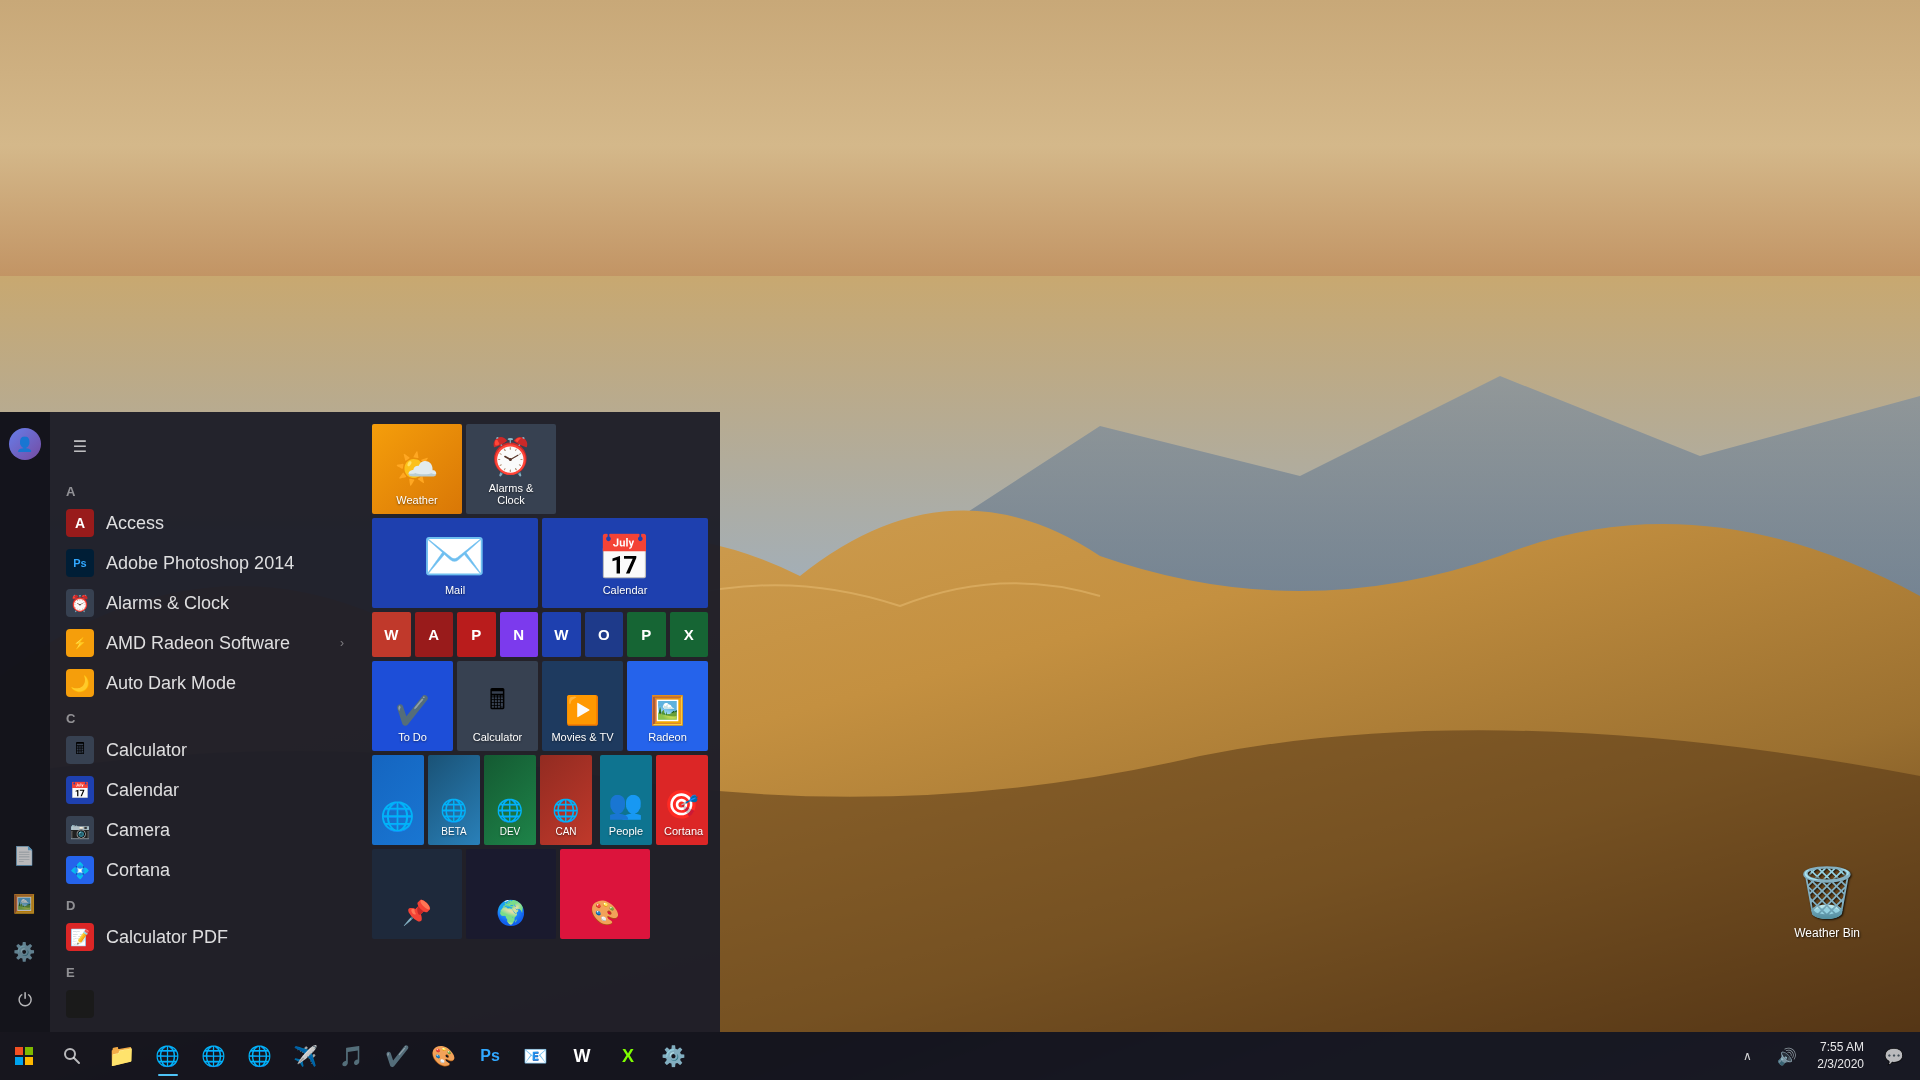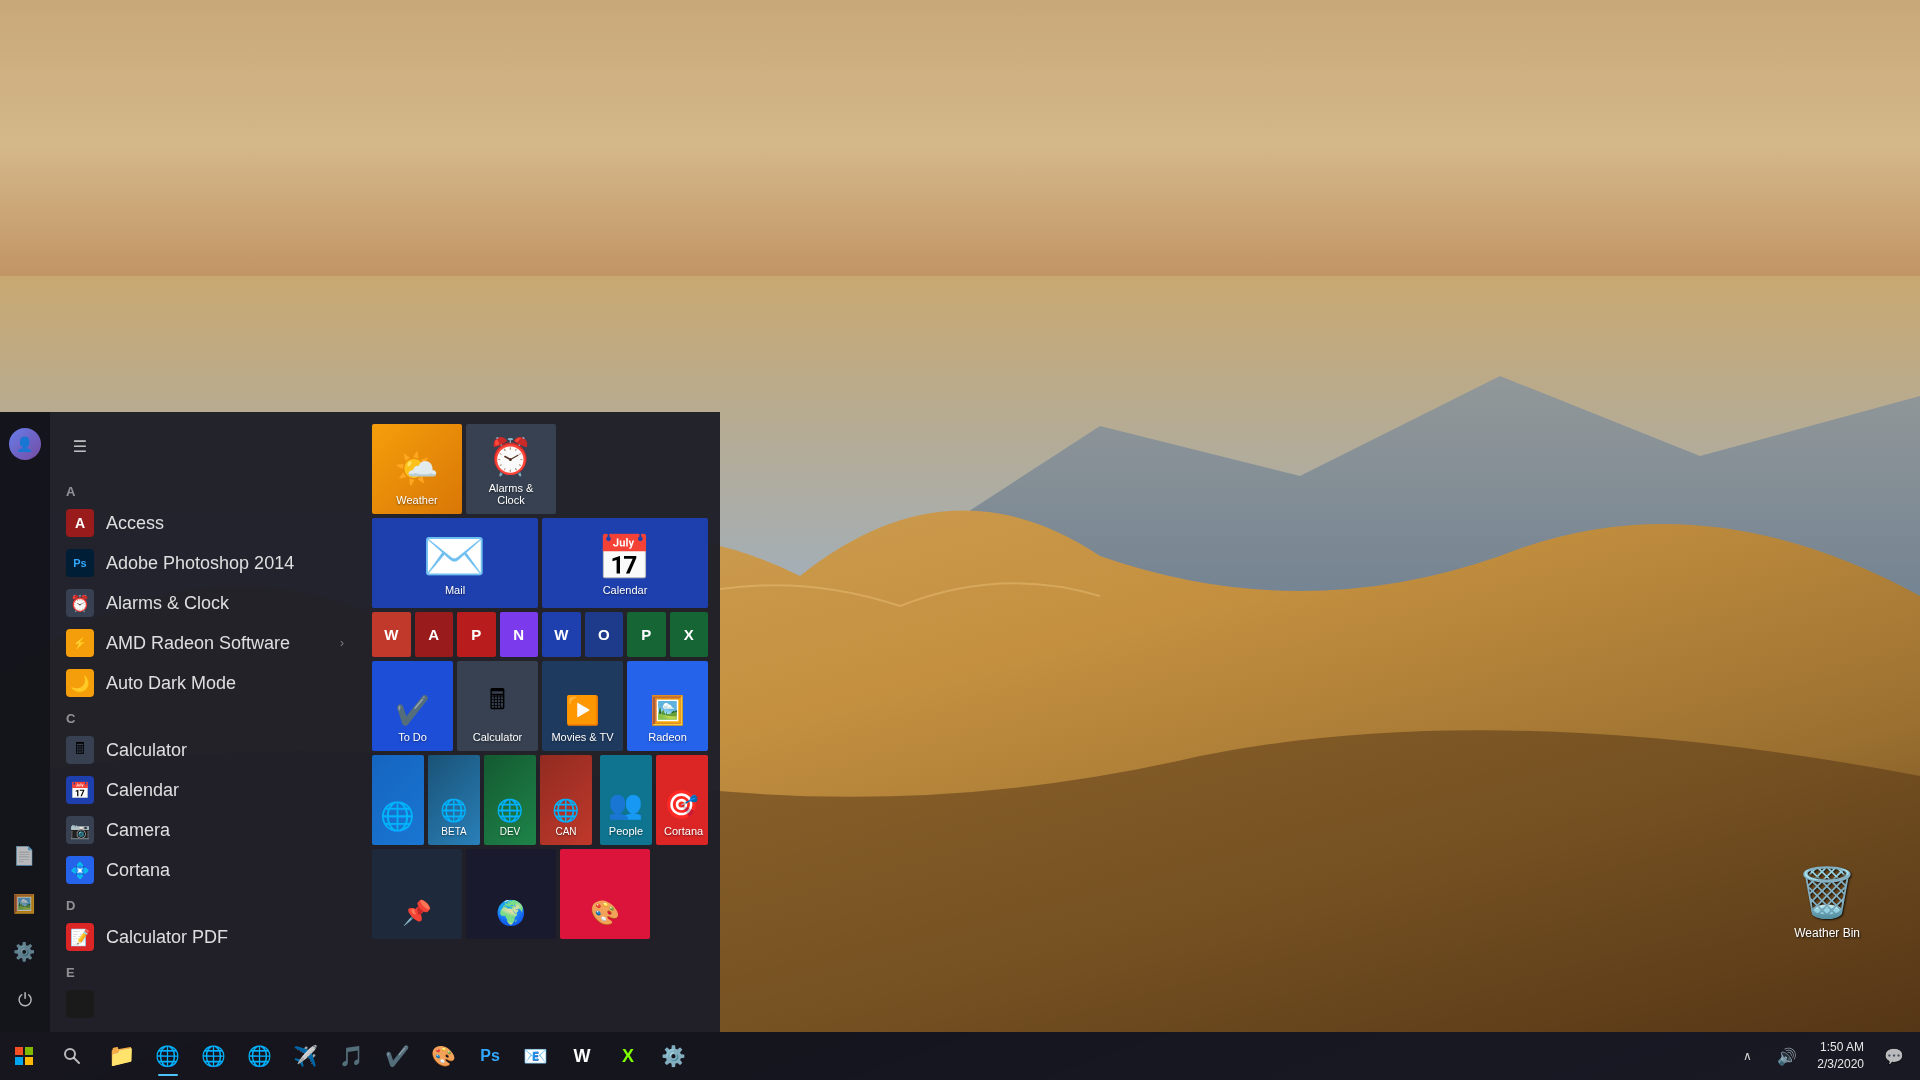--- a/index.html
+++ b/index.html
@@ -641,21 +641,21 @@
       <div class="taskbar-app" style="font-size:20px;">📧</div>
       <div class="taskbar-app" style="font-size:18px;color:white;font-weight:bold;">W</div>
       <div class="taskbar-app" style="font-size:18px;color:#7fff00;font-weight:bold;">X</div>
       <div class="taskbar-app" style="font-size:20px;">⚙️</div>
     </div>
 
     <div id="taskbar-right">
       <div class="taskbar-right-icon" style="font-size:12px;">∧</div>
       <div class="taskbar-right-icon" style="font-size:16px;">🔊</div>
       <div id="taskbar-time">
-        <span>1:50 AM</span>
+        <span>7:55 AM</span>
         <span>2/3/2020</span>
       </div>
       <div class="taskbar-notification" style="width:36px;height:36px;display:flex;align-items:center;justify-content:center;color:rgba(255,255,255,0.7);font-size:16px;">💬</div>
     </div>
 
   </div>
 
 </div>
 
 </body></html>

